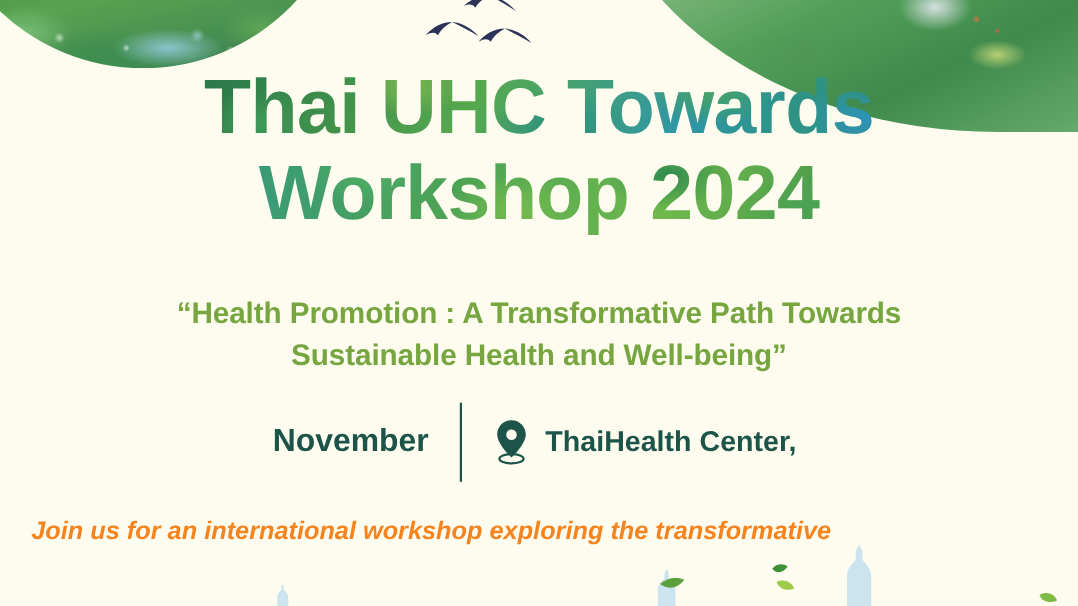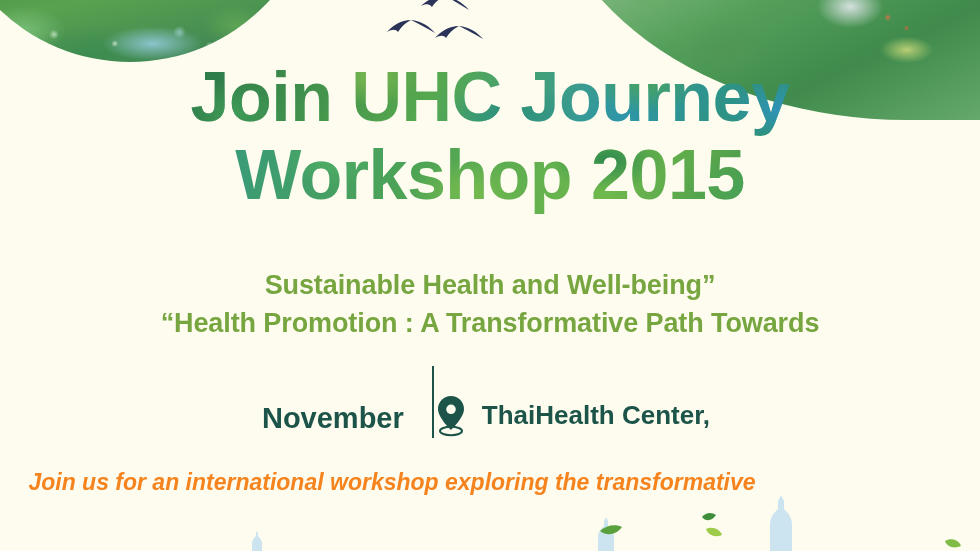--- a/index.html
+++ b/index.html
@@ -140,41 +140,42 @@
   .subtitle div { margin: 0; }
 
   
   .details {
     position: absolute;
     left: 0;
     top: 366px;
     width: 972px;
     display: flex;
     justify-content: center;
-    align-items: flex-end;
+    align-items: center;
     gap: 0;
     color: #1c5449;
   }
   .date-col {
     text-align: center;
     font-size: 29px;
     font-weight: 700;
     line-height: 1.30;
     padding-right: 28px;
   }
   .date-col .date-range { letter-spacing: 2.2px; }
   .divider {
     width: 2px;
     height: 72px;
     background: #1c5449;
   }
   .venue-group {
     display: flex;
     align-items: center;
     gap: 14px;
+    padding-left: 28px;
   }
   .venue-col {
     font-size: 26px;
     font-weight: 700;
     line-height: 1.30;
     white-space: nowrap;
   }
 
   
   .tagline {
@@ -211,27 +212,27 @@
   <svg class="birds" viewBox="0 0 160 56">
     <path d="M52 34 C58 27 66 22 76 22 C70 25 66 29 63 34 C61 31 57 31 52 34 Z
              M76 22 C86 23 94 28 100 35 C92 30 84 26 76 22 Z" fill="#2b3358"></path>
     <path d="M86 8 C92 2 100 -2 110 -2 C104 1 100 4 97 9 C95 6 91 5 86 8 Z
              M110 -2 C120 0 128 5 134 12 C126 7 118 2 110 -2 Z" fill="#2b3358"></path>
     <path d="M100 40 C106 33 114 28 124 28 C118 31 114 35 111 40 C109 37 105 37 100 40 Z
              M124 28 C134 29 142 34 148 41 C140 36 132 32 124 28 Z" fill="#2b3358"></path>
   </svg>
 
   <div class="title-block">
-    <div class="title-line line1">Join UHC Journey</div>
-    <div class="title-line line2">Workshop 2015</div>
+    <div class="title-line line1">Thai UHC Towards</div>
+    <div class="title-line line2">Workshop 2024</div>
   </div>
 
   <div class="subtitle">
+    <div>“Health Promotion : A Transformative Path Towards</div>
     <div>Sustainable Health and Well-being”</div>
-    <div>“Health Promotion : A Transformative Path Towards</div>
   </div>
 
   <div class="details">
     <div class="date-col">
       <div>November</div>
     </div>
 
     <div class="divider"></div>
 
     <div class="venue-group">

